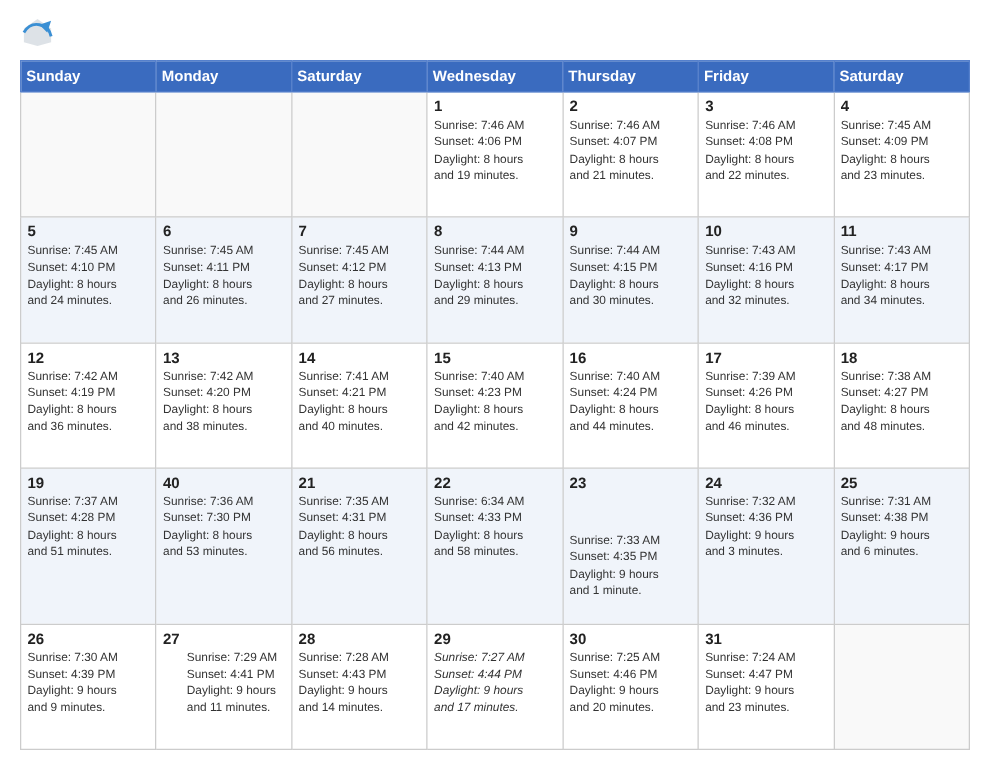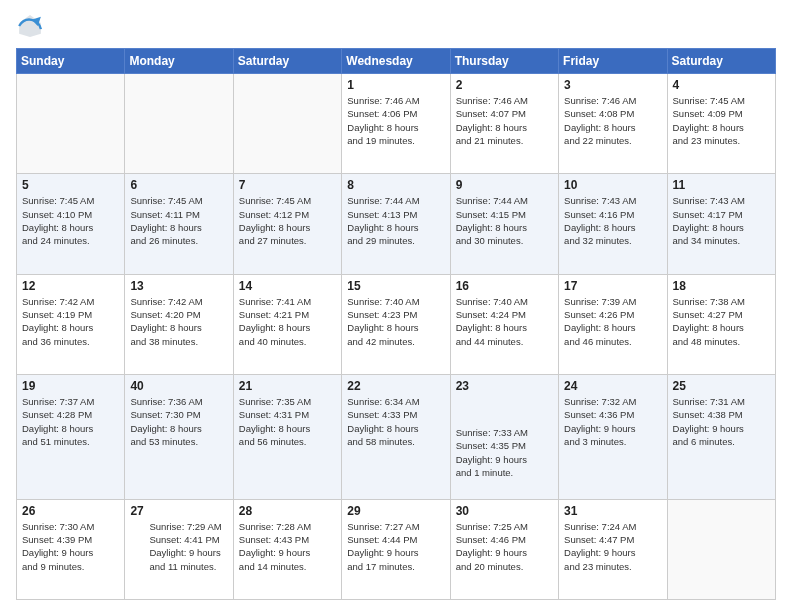--- a/index.html
+++ b/index.html
@@ -340,21 +340,21 @@
           </td>
           <td>
             <span class="day-number">28</span>
             <div class="day-info" style="white-space: pre-line;">Sunrise: 7:28 AM
 Sunset: 4:43 PM
 Daylight: 9 hours
 and 14 minutes.</div>
           </td>
           <td>
             <span class="day-number">29</span>
-            <div class="day-info" style="white-space: pre-line;">Sunrise: 7:27 AM
+            <div class="day-info" style="white-space: pre-line; font-style: italic;">Sunrise: 7:27 AM
 Sunset: 4:44 PM
 Daylight: 9 hours
 and 17 minutes.</div>
           </td>
           <td>
             <span class="day-number">30</span>
             <div class="day-info" style="white-space: pre-line;">Sunrise: 7:25 AM
 Sunset: 4:46 PM
 Daylight: 9 hours
 and 20 minutes.</div>

